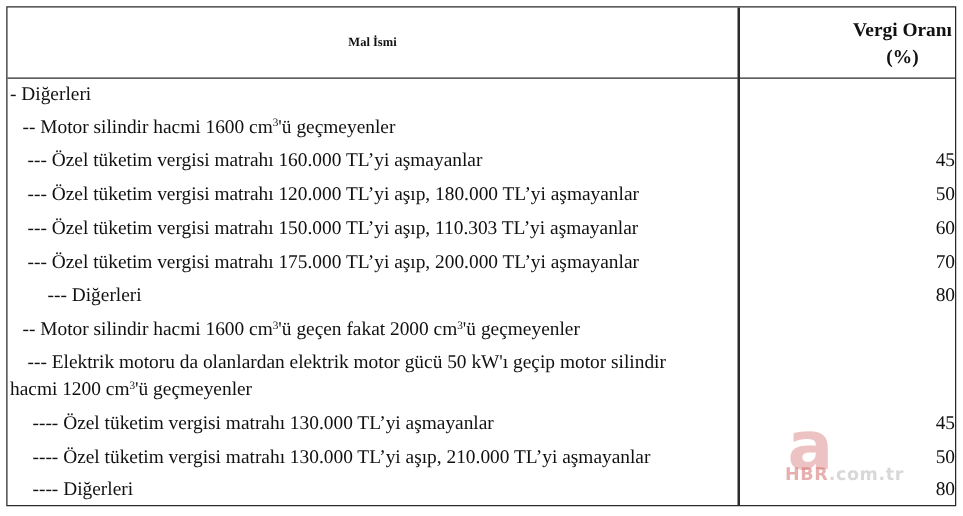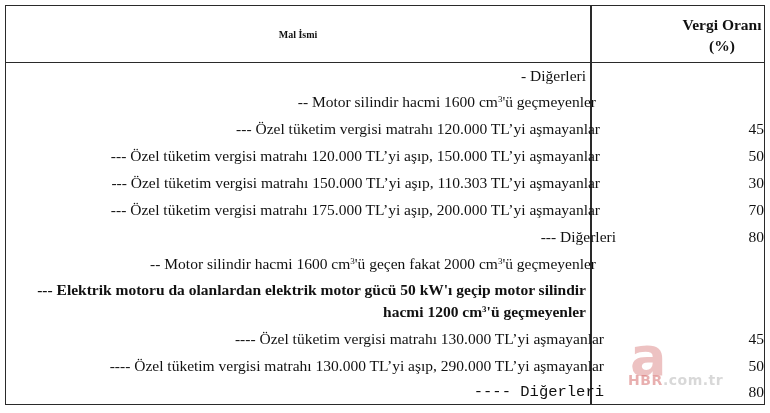--- a/index.html
+++ b/index.html
@@ -79,21 +79,20 @@
       left: 0;
       width: 100%;
       font-size: 15.5px;
       line-height: 22px;
     }
     .row .name {
       position: absolute;
       left: 2px;
       width: 578px;
       white-space: nowrap;
-      text-align: right;
     }
     .row .rate {
       position: absolute;
       left: 586px;
       width: 172px;
       text-align: right;
     }
     sup {
       font-size: 9px;
       vertical-align: 5px;
@@ -150,69 +149,69 @@
       <span class="name"><span>- </span><span>Diğerleri</span></span>
       <span class="rate"></span>
     </div>
 
     <div class="row" style="top:28px;">
       <span class="name" style="left:12px;"><span>-- </span><span>Motor silindir hacmi 1600 cm</span><sup>3</sup><span>'ü geçmeyenler</span></span>
       <span class="rate"></span>
     </div>
 
     <div class="row" style="top:55px;">
-      <span class="name" style="left:16px;"><span>--- </span><span>Özel tüketim vergisi matrahı 120.000 TL’yi aşmayanlar</span></span>
+      <span class="name" style="left:16px;"><span>--- </span><span>Özel tüketim vergisi matrahı 160.000 TL’yi aşmayanlar</span></span>
       <span class="rate">45</span>
     </div>
 
     <div class="row" style="top:82px;">
-      <span class="name" style="left:16px;"><span>--- </span><span>Özel tüketim vergisi matrahı 120.000 TL’yi aşıp, 150.000 TL’yi aşmayanlar</span></span>
+      <span class="name" style="left:16px;"><span>--- </span><span>Özel tüketim vergisi matrahı 120.000 TL’yi aşıp, 180.000 TL’yi aşmayanlar</span></span>
       <span class="rate">50</span>
     </div>
 
     <div class="row" style="top:109px;">
       <span class="name" style="left:16px;"><span>--- </span><span>Özel tüketim vergisi matrahı 150.000 TL’yi aşıp, 110.303 TL’yi aşmayanlar</span></span>
-      <span class="rate">30</span>
+      <span class="rate">60</span>
     </div>
 
     <div class="row" style="top:136px;">
       <span class="name" style="left:16px;"><span>--- </span><span>Özel tüketim vergisi matrahı 175.000 TL’yi aşıp, 200.000 TL’yi aşmayanlar</span></span>
       <span class="rate">70</span>
     </div>
 
     <div class="row" style="top:163px;">
       <span class="name" style="left:32px;"><span>--- </span><span>Diğerleri</span></span>
       <span class="rate">80</span>
     </div>
 
     <div class="row" style="top:190px;">
       <span class="name" style="left:12px;"><span>-- </span><span>Motor silindir hacmi 1600 cm</span><sup>3</sup><span>'ü geçen fakat 2000 cm</span><sup>3</sup><span>'ü geçmeyenler</span></span>
       <span class="rate"></span>
     </div>
 
     <div class="row" style="top:216px;">
-      <span class="name" style="left:2px;font-weight:bold;">
+      <span class="name" style="left:2px;">
         <span style="display:block; padding-left:14px;"><span>--- </span><span>Elektrik motoru da olanlardan elektrik motor gücü 50 kW'ı geçip motor silindir</span></span>
         <span style="display:block;"><span>hacmi 1200 cm</span><sup>3</sup><span>'ü geçmeyenler</span></span>
       </span>
       <span class="rate"></span>
     </div>
 
     <div class="row" style="top:265px;">
       <span class="name" style="left:20px;"><span>---- </span><span>Özel tüketim vergisi matrahı 130.000 TL’yi aşmayanlar</span></span>
       <span class="rate">45</span>
     </div>
 
     <div class="row" style="top:292px;">
-      <span class="name" style="left:20px;"><span>---- </span><span>Özel tüketim vergisi matrahı 130.000 TL’yi aşıp, 290.000 TL’yi aşmayanlar</span></span>
+      <span class="name" style="left:20px;"><span>---- </span><span>Özel tüketim vergisi matrahı 130.000 TL’yi aşıp, 210.000 TL’yi aşmayanlar</span></span>
       <span class="rate">50</span>
     </div>
 
     <div class="row" style="top:318px;">
-      <span class="name" style="left:20px;font-family:Liberation Mono, monospace;"><span>---- </span><span>Diğerleri</span></span>
+      <span class="name" style="left:20px;"><span>---- </span><span>Diğerleri</span></span>
       <span class="rate">80</span>
     </div>
   </div>
 </div>
 
 <div class="watermark">
   <span class="wm-a">a</span>
   <span class="wm-text"><span class="hbr">HBR</span><span>.com.tr</span></span>
 </div>
 

